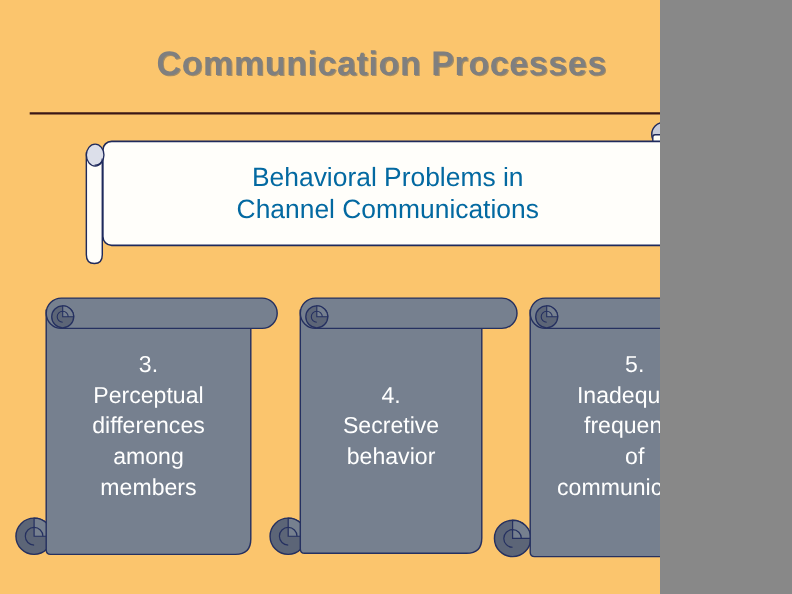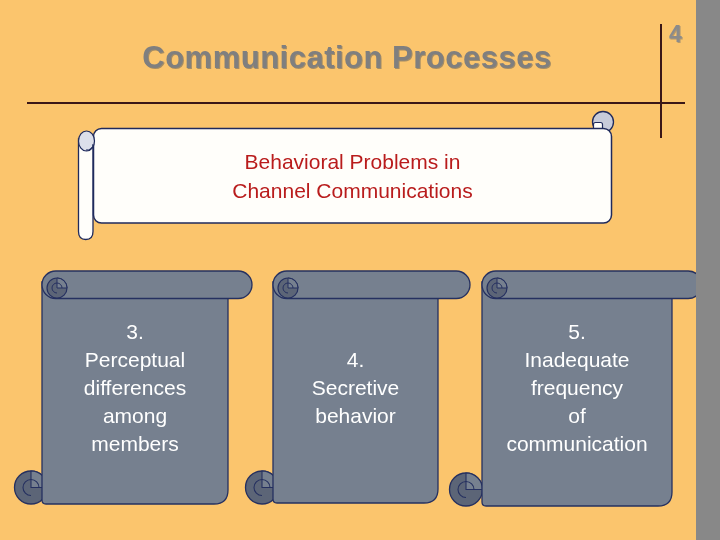--- a/index.html
+++ b/index.html
@@ -1,37 +1,37 @@
 <!DOCTYPE html>
 <html><head>
 <meta charset="utf-8">
 <style>
   html,body { margin:0; padding:0; background:#888; }
   .slide {
-    position:relative; width:696px; height:540px; overflow:hidden;
+    position:relative; width:600px; height:540px; overflow:hidden;
     background:#FBC56D;
     font-family:"Liberation Sans","DejaVu Sans",sans-serif;
   }
   .shapes { position:absolute; left:0; top:0; width:720px; height:540px; }
   .txt { position:absolute; display:flex; align-items:center; justify-content:center;
          text-align:center; white-space:pre-line; }
   .title {
     position:absolute; left:27px; top:40px; width:640px;
     font-size:31px; font-weight:bold; color:#7F7F7F;
     text-align:center; text-shadow:1px 1px 0 rgba(95,95,95,.55);
     letter-spacing:0.5px;
   }
   .pagenum {
     position:absolute; left:669px; top:21px;
     font-size:23px; font-weight:bold; color:#8B8B8B;
     text-shadow:1px 1px 0 rgba(110,110,110,.5);
   }
   .banner-text {
     left:93px; top:128px; width:519px; height:95px;
-    font-size:21px; line-height:29px; color:#b91c1c;
+    font-size:24px; line-height:29px; color:#0369a1;
   }
   .scroll-text { color:#FFFFFF; font-size:21px; line-height:28px; }
   .scroll-text.s1 { left:42px;  top:272px; width:186px; height:232px; }
   .scroll-text.s2 { left:273px; top:272px; width:165px; height:231px; }
   .scroll-text.s3 { left:482px; top:272px; width:190px; height:232px; }
 </style>
 </head>
 <body>
 
 <div class="slide">

